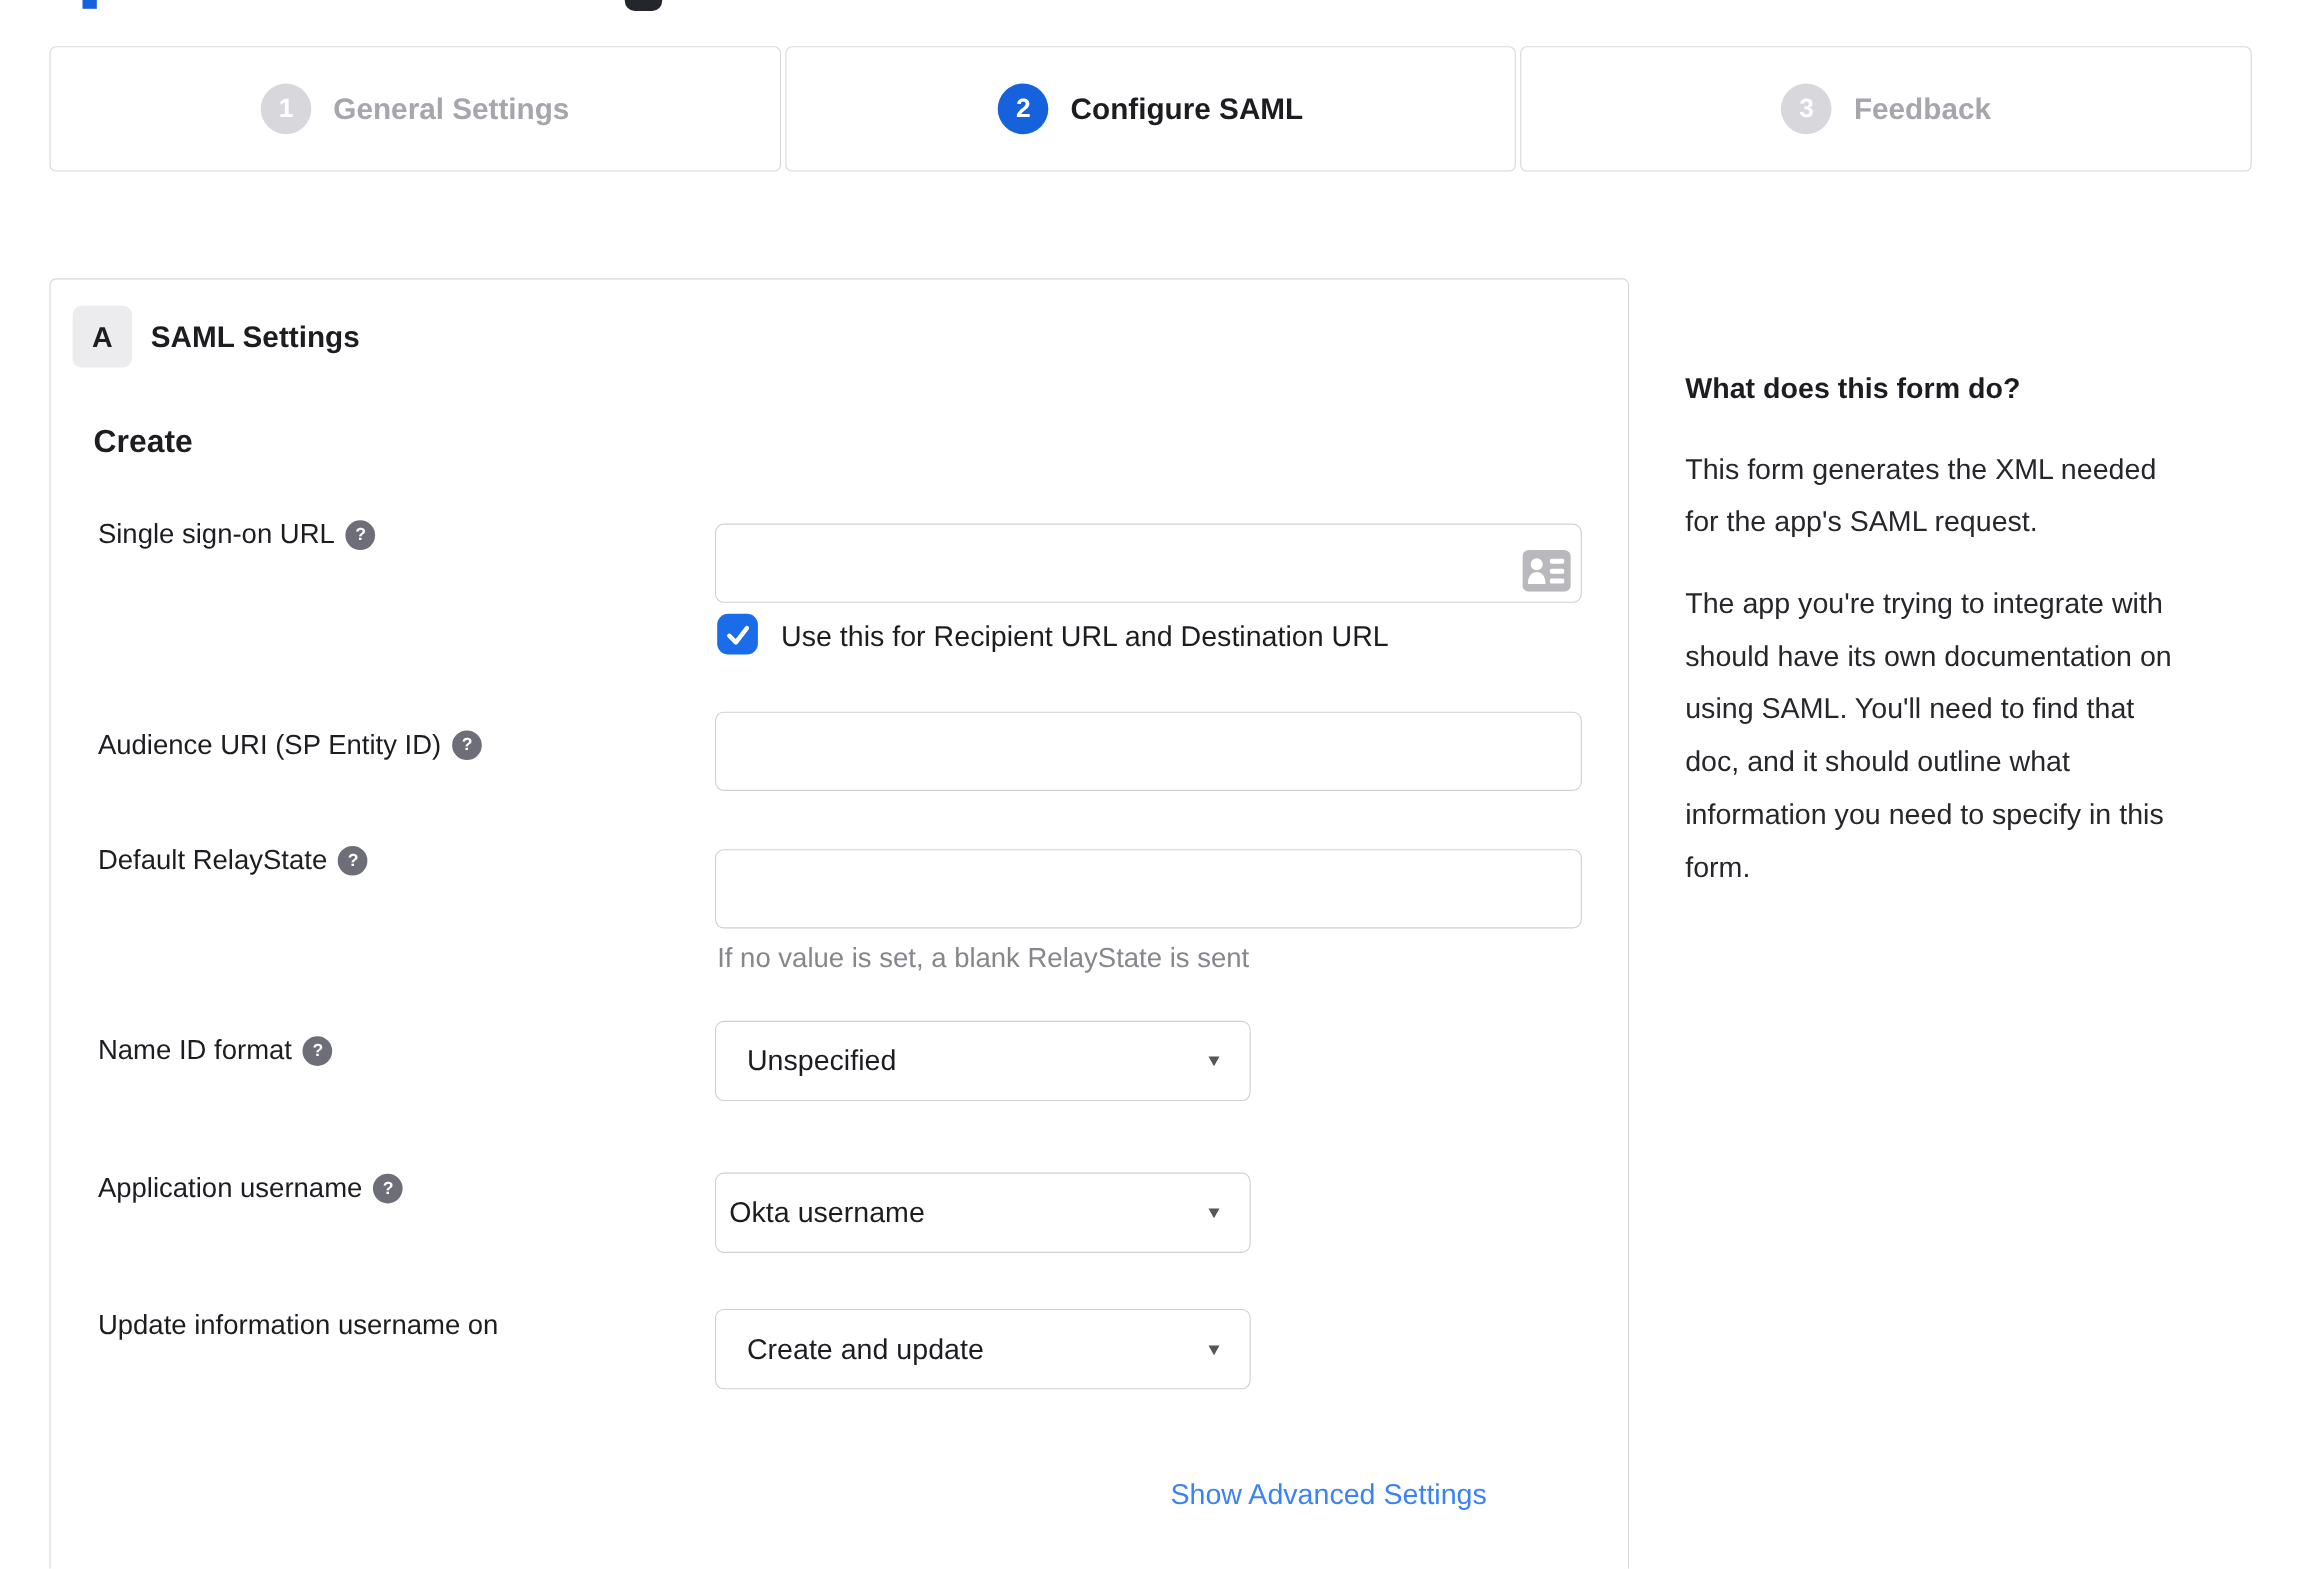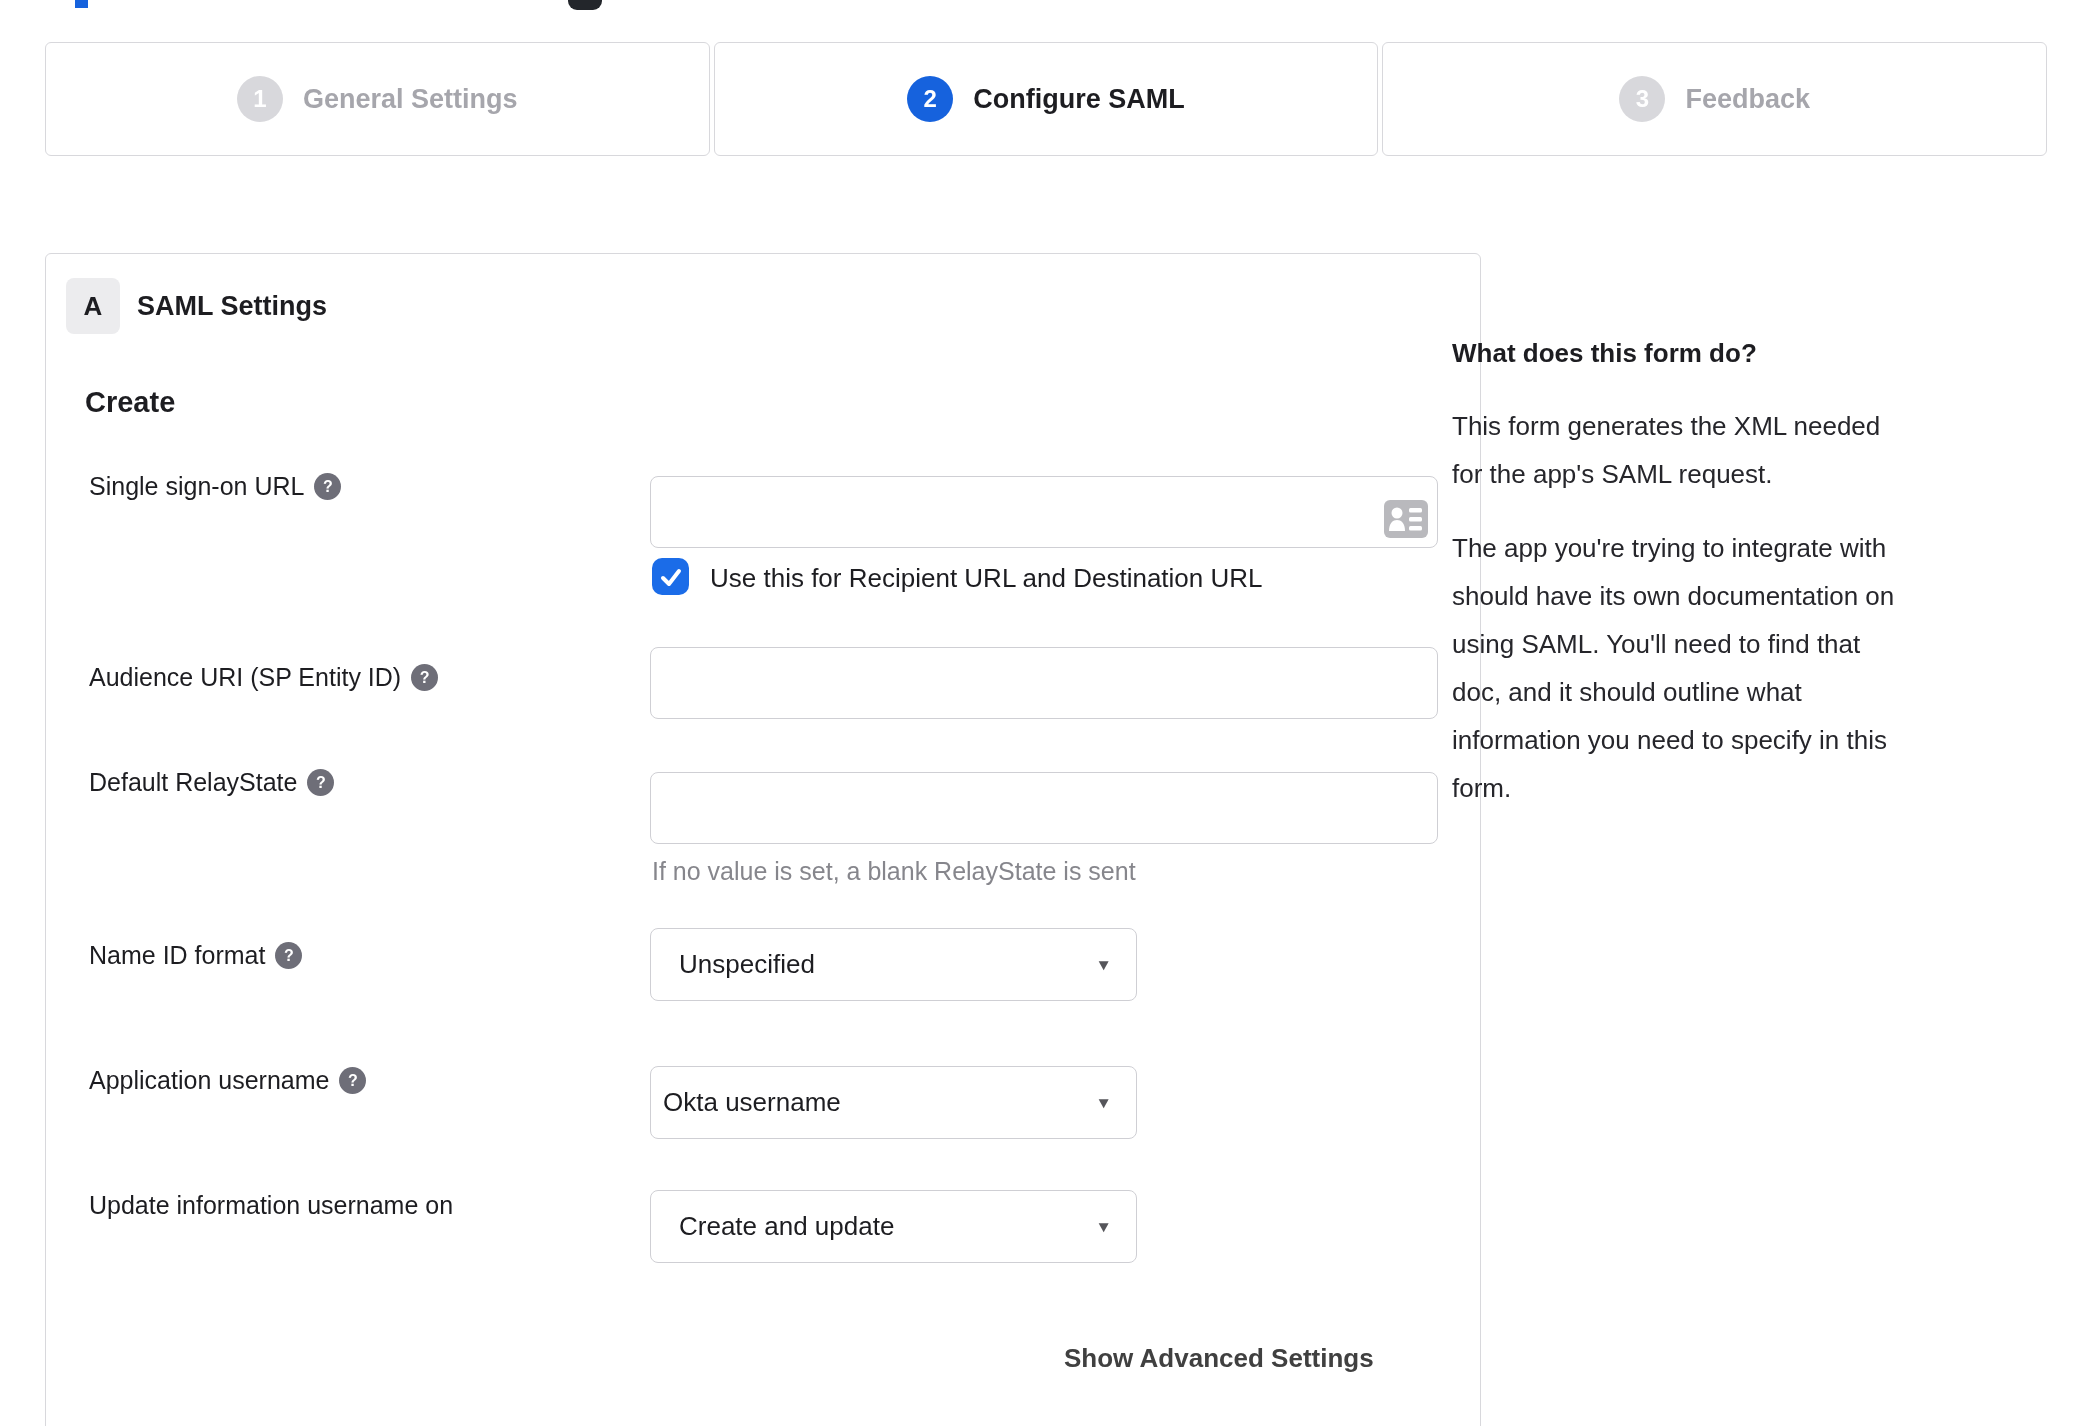--- a/index.html
+++ b/index.html
@@ -62,25 +62,25 @@
   .checkbox-label{position:absolute;left:664px;font-size:26px;color:#1d1d21;}
   .hint-text{position:absolute;left:606px;font-size:25px;color:#86868c;}
   .select{
     position:absolute;left:604px;width:487px;height:73px;box-sizing:border-box;
     border:1.5px solid #cfcfd4;border-radius:8px;background:#fff;
     display:flex;align-items:center;justify-content:space-between;padding:0 24px 0 28px;cursor:pointer;
   }
   .select .select-value{font-size:26px;color:#1d1d21;}
   .select .caret{font-size:17px;color:#55555a;transform:scaleY(0.9);}
   .advanced-link{
-    position:absolute;left:1018px;top:1089px;font-size:26px;font-weight:700;color:#404040;cursor:pointer;
+    position:absolute;left:1018px;top:1089px;font-size:26px;font-weight:400;color:#3b82f6;cursor:pointer;
   }
 
   
-  .sidebar{position:absolute;left:1452px;top:330px;width:516px;}
+  .sidebar{position:absolute;left:1532px;top:330px;width:516px;}
   .sb-heading{font-size:26px;font-weight:700;line-height:46px;margin:0;color:#1d1d21;}
   .sb-heading.second{margin-top:36px;}
   .sb-para{margin-top:26px;}
   .sb-line{font-size:26px;line-height:48px;color:#26262b;}
 </style>
 </head>
 <body>
 
 <div class="artifact-blue"></div>
 <div class="artifact-dark"></div>

